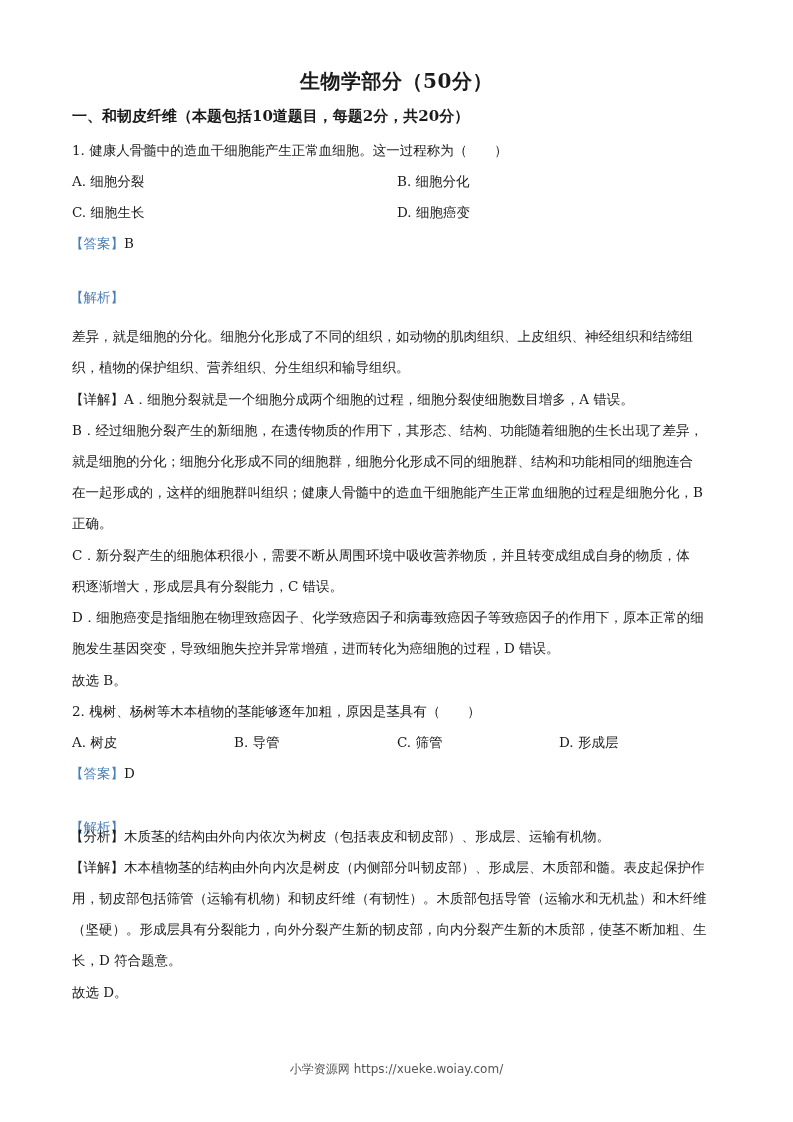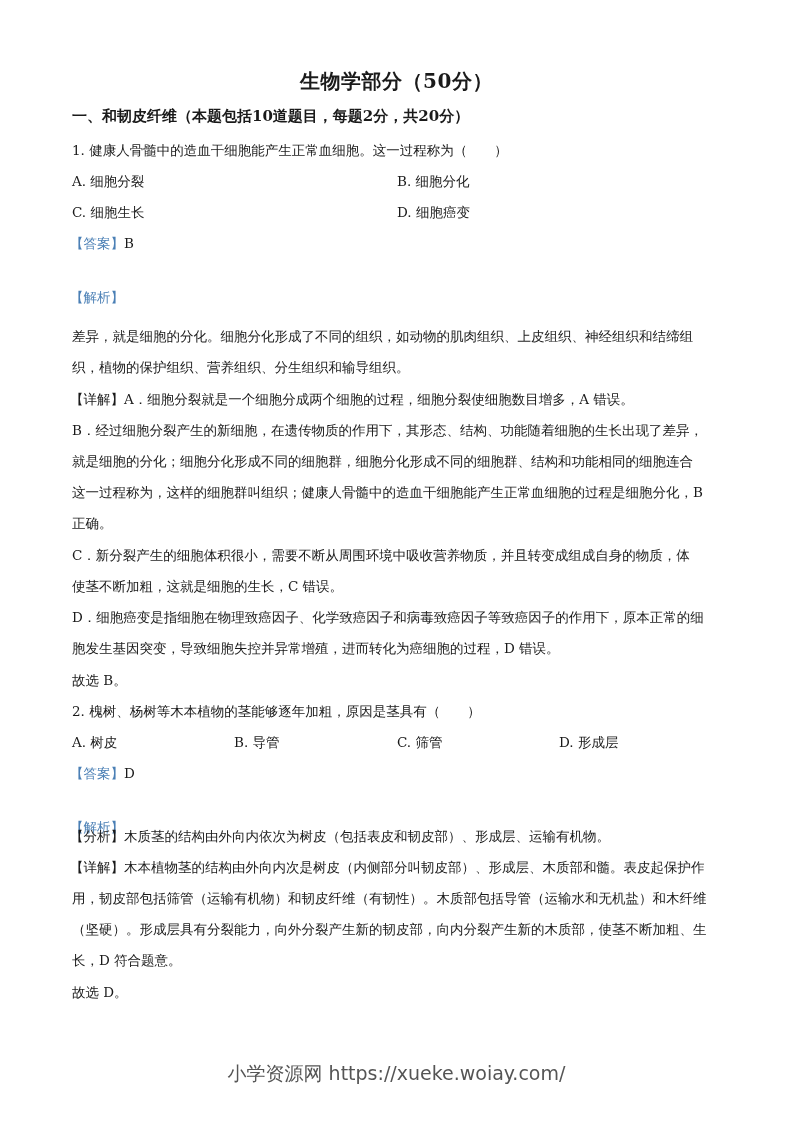--- a/index.html
+++ b/index.html
@@ -6,21 +6,21 @@
   body { width: 793px; height: 1122px; position: relative; overflow: hidden;
          font-family: "DejaVu Serif", "Liberation Serif", serif; color: #1a1a1a; }
   .page { position: absolute; left: 0; top: 0; width: 793px; height: 915px; }
   .title { position: absolute; top: 68px; left: 0; width: 793px; text-align: center;
            font-size: 20px; font-weight: bold; letter-spacing: 0.5px; }
   .section { position: absolute; top: 107px; left: 72px; font-size: 15px; font-weight: bold; }
   .line { position: absolute; left: 72px; font-size: 13.5px; line-height: 20px; white-space: nowrap; }
   .opt { position: absolute; font-size: 13.5px; line-height: 20px; white-space: nowrap; }
   .label-blue { color: #4a7fb5; margin-top: 23px; }
   .footer { position: absolute; top: 1061px; left: 0; width: 793px; text-align: center;
-            font-family: "DejaVu Sans", "Liberation Sans", sans-serif; font-size: 19px; color: #555; }
+            font-family: "DejaVu Sans", "Liberation Sans", sans-serif; font-size: 12px; color: #555; }
 </style>
 </head>
 <body>
 
 <div class="page">
   <div class="title">生物学部分（50分）</div>
   <div class="section">一、和韧皮纤维（本题包括10道题目，每题2分，共20分）</div>
 
   <div class="line" style="top:140px">1. 健康人骨髓中的造血干细胞能产生正常血细胞。这一过程称为（　　）</div>
   <div class="opt" style="top:171px;left:72px">A.  细胞分裂</div>
@@ -34,24 +34,24 @@
   <div class="line label-blue" style="top:264px;left:70px">【解析】</div>
 
   <div class="line" style="top:326px">差异，就是细胞的分化。细胞分化形成了不同的组织，如动物的肌肉组织、上皮组织、神经组织和结缔组</div>
   <div class="line" style="top:357px">织，植物的保护组织、营养组织、分生组织和输导组织。</div>
 
   <div class="line" style="top:389px;left:70px">
     <span>【详解】</span><span>A．细胞分裂就是一个细胞分成两个细胞的过程，细胞分裂使细胞数目增多，A 错误。</span>
   </div>
   <div class="line" style="top:420px">B．经过细胞分裂产生的新细胞，在遗传物质的作用下，其形态、结构、功能随着细胞的生长出现了差异，</div>
   <div class="line" style="top:451px">就是细胞的分化；细胞分化形成不同的细胞群，细胞分化形成不同的细胞群、结构和功能相同的细胞连合</div>
-  <div class="line" style="top:482px">这一过程称为，这样的细胞群叫组织；健康人骨髓中的造血干细胞能产生正常血细胞的过程是细胞分化，B</div>
+  <div class="line" style="top:482px">在一起形成的，这样的细胞群叫组织；健康人骨髓中的造血干细胞能产生正常血细胞的过程是细胞分化，B</div>
   <div class="line" style="top:513px">正确。</div>
   <div class="line" style="top:545px"> C．新分裂产生的细胞体积很小，需要不断从周围环境中吸收营养物质，并且转变成组成自身的物质，体</div>
-  <div class="line" style="top:576px">使茎不断加粗，这就是细胞的生长，C 错误。</div>
+  <div class="line" style="top:576px">积逐渐增大，形成层具有分裂能力，C 错误。</div>
   <div class="line" style="top:607px">D．细胞癌变是指细胞在物理致癌因子、化学致癌因子和病毒致癌因子等致癌因子的作用下，原本正常的细</div>
   <div class="line" style="top:638px">胞发生基因突变，导致细胞失控并异常增殖，进而转化为癌细胞的过程，D 错误。</div>
   <div class="line" style="top:670px">故选 B。</div>
 
   <div class="line" style="top:701px">2. 槐树、杨树等木本植物的茎能够逐年加粗，原因是茎具有（　　）</div>
   <div class="opt" style="top:732px;left:72px">A.  树皮</div>
   <div class="opt" style="top:732px;left:234px">B.  导管</div>
   <div class="opt" style="top:732px;left:397px">C.  筛管</div>
   <div class="opt" style="top:732px;left:559px">D.  形成层</div>
 

